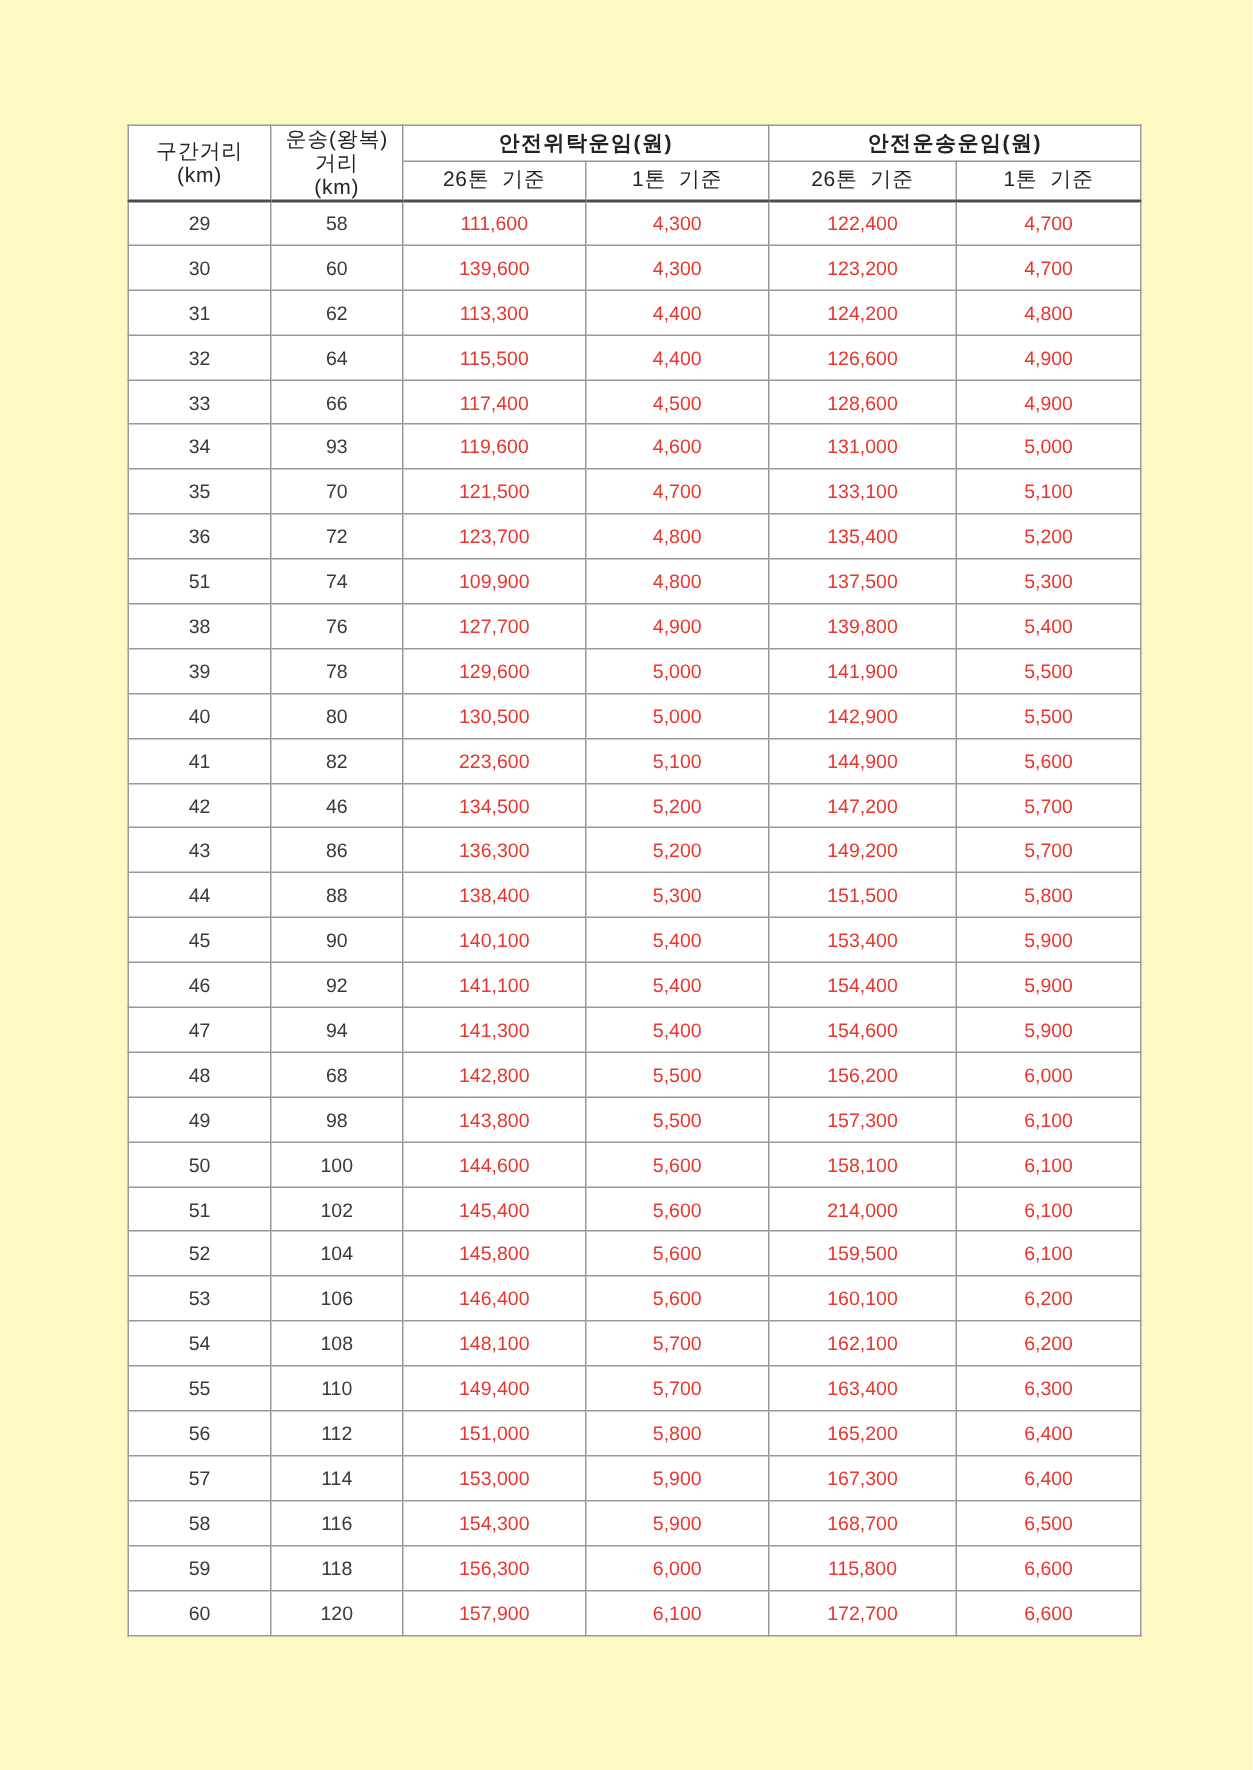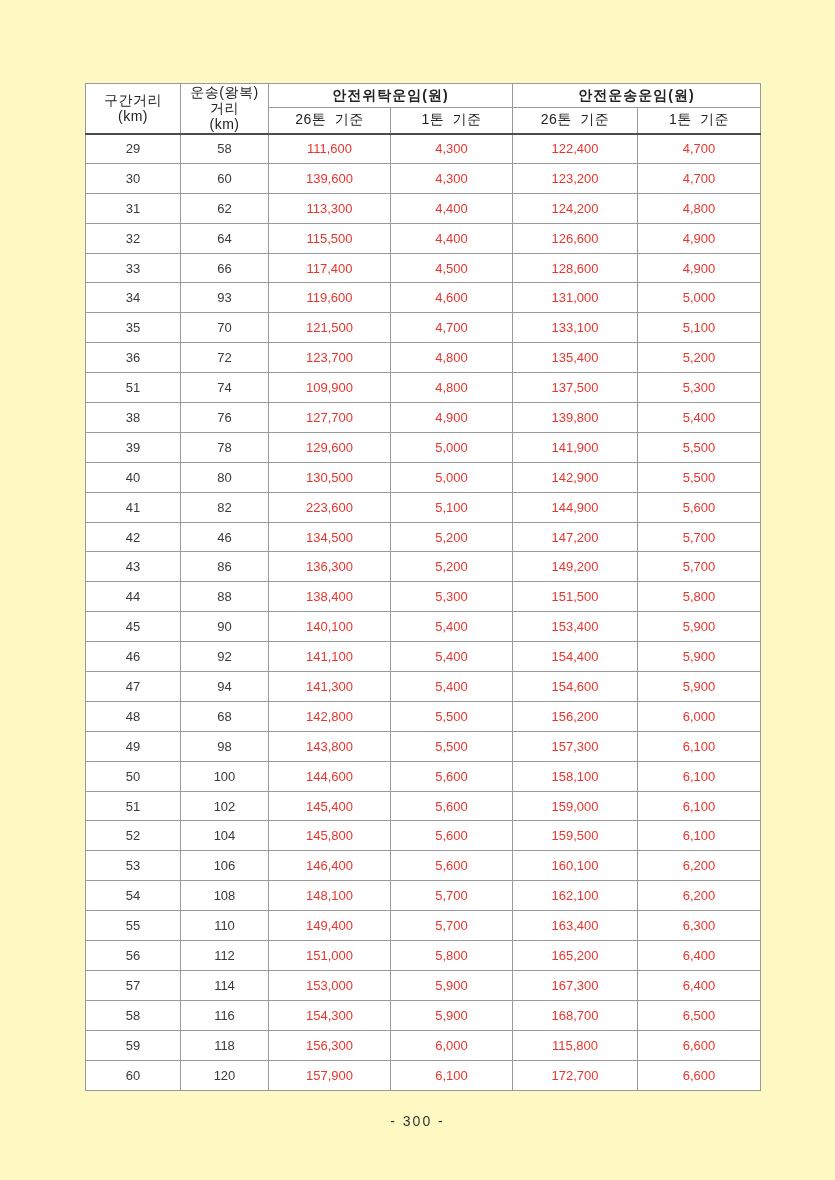--- a/index.html
+++ b/index.html
@@ -275,21 +275,21 @@
           <td class="fare">144,600</td>
           <td class="fare">5,600</td>
           <td class="fare">158,100</td>
           <td class="fare">6,100</td>
         </tr>
         <tr>
           <td class="dist">51</td>
           <td class="dist">102</td>
           <td class="fare">145,400</td>
           <td class="fare">5,600</td>
-          <td class="fare">159,000</td>
+          <td class="fare">214,000</td>
           <td class="fare">6,100</td>
         </tr>
         <tr>
           <td class="dist">52</td>
           <td class="dist">104</td>
           <td class="fare">145,800</td>
           <td class="fare">5,600</td>
           <td class="fare">159,500</td>
           <td class="fare">6,100</td>
         </tr>
@@ -353,15 +353,14 @@
           <td class="dist">60</td>
           <td class="dist">120</td>
           <td class="fare">157,900</td>
           <td class="fare">6,100</td>
           <td class="fare">172,700</td>
           <td class="fare">6,600</td>
         </tr>
       </tbody>
   </table>
 
-  <div class="footer">- 300 -</div>
 
 </div>
 
 </body></html>

